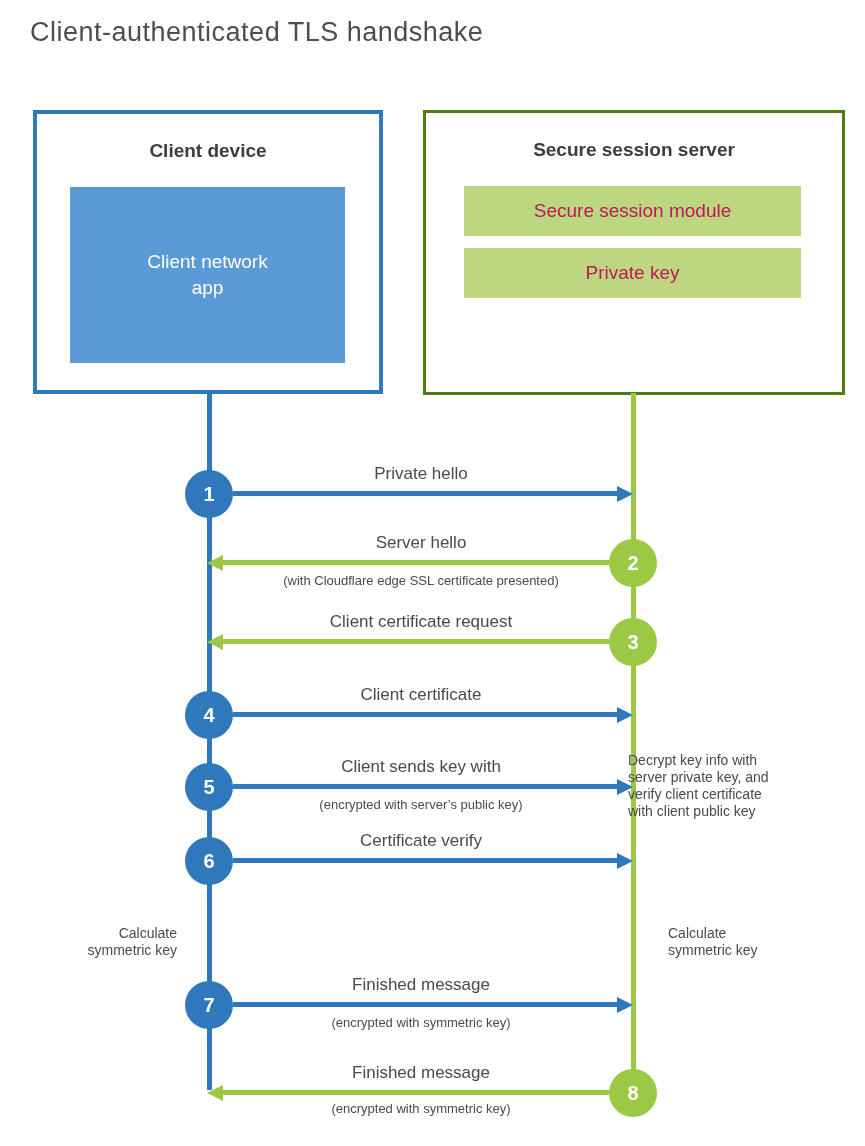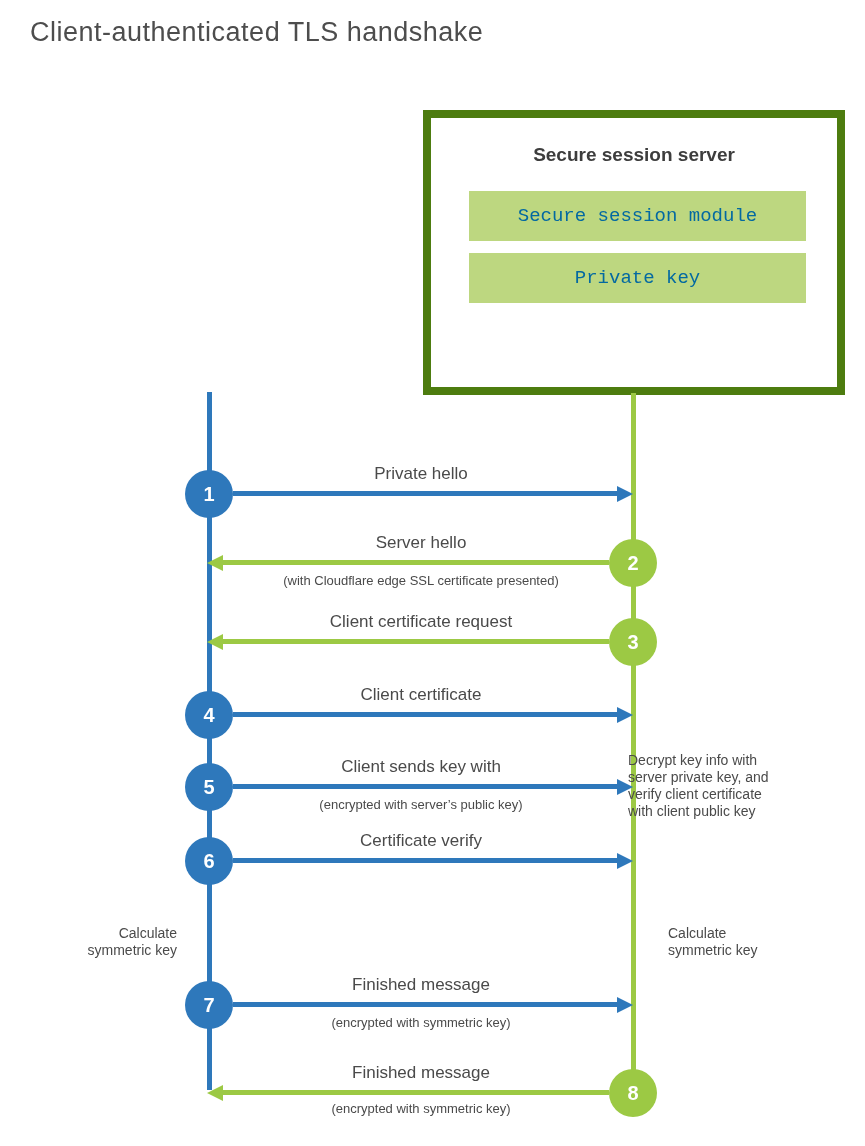--- a/index.html
+++ b/index.html
@@ -23,21 +23,21 @@
     color: #4d4d4d;
   }
   
   .actor-box {
     position: absolute;
     top: 110px;
     background: #ffffff;
     box-sizing: border-box;
   }
   .client-box  { left: 33px;  width: 350px; height: 284px; border: 4px solid #2e78bb; }
-  .server-box  { left: 423px; width: 422px; height: 285px; border: 8px solid #4d7c0f; }
+  .server-box  { left: 423px; width: 422px; height: 285px; border: 3px solid #4d7c0f; }
   .actor-title {
     position: absolute;
     left: 0; right: 0; top: 26px;
     text-align: center;
     font-size: 19px;
     font-weight: bold;
     color: #3d3d3d;
   }
   .app-box {
     position: absolute;
@@ -54,23 +54,22 @@
   .server-bars {
     position: absolute;
     left: 38px; top: 73px;
     width: 337px;
     display: flex; flex-direction: column; gap: 12px;
   }
   .server-bar {
     height: 50px;
     background: #bdd780;
     display: flex; align-items: center; justify-content: center;
-    color: #0369a1;
+    color: #be185d;
     font-size: 19px;
-    font-family: Liberation Mono, monospace;
   }
   
   .vline { position: absolute; width: 5px; }
   .vline.blue  { left: 207px; top: 392px; height: 698px; background: #2e78bb; }
   .vline.green { left: 631px; top: 393px; height: 700px; background: #9cc944; }
   
   .step-circle {
     position: absolute;
     width: 48px; height: 48px;
     border-radius: 50%;
@@ -123,20 +122,25 @@
   .note-calc-left  { left: 40px;  top: 925px; width: 137px; text-align: right; }
   .note-calc-right { left: 668px; top: 925px; width: 140px; text-align: left; }
 </style>
 </head>
 <body>
 
 <div class="canvas">
 
   <div class="page-title">Client-authenticated TLS handshake</div>
 
+  <div class="actor-box client-box">
+    <div class="actor-title">Client device</div>
+    <div class="app-box">Client network
+app</div>
+  </div>
 
   <div class="actor-box server-box">
     <div class="actor-title">Secure session server</div>
     <div class="server-bars">
       <div class="server-bar">Secure session module</div>
       <div class="server-bar">Private key</div>
     </div>
   </div>
 
   <div class="vline blue"></div>

